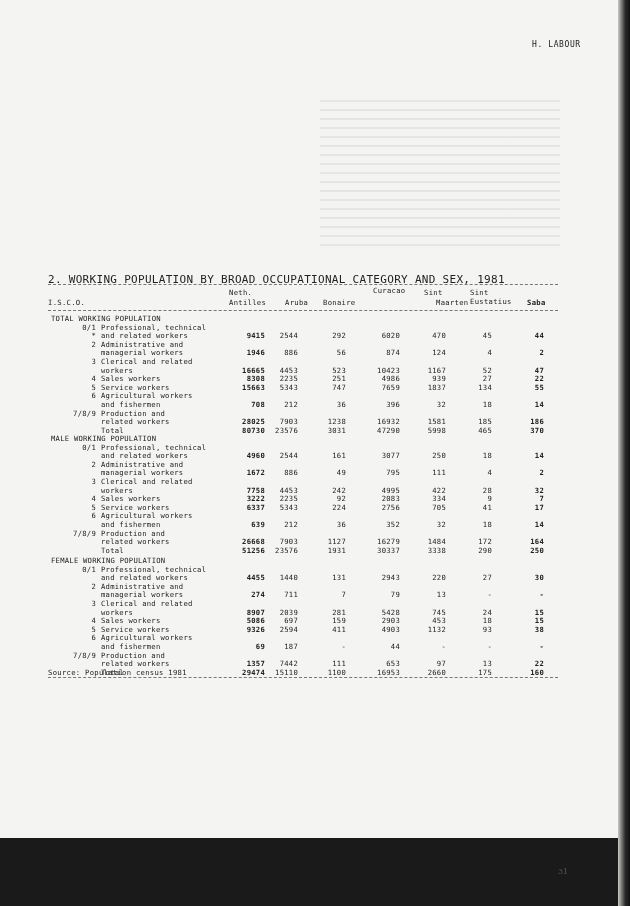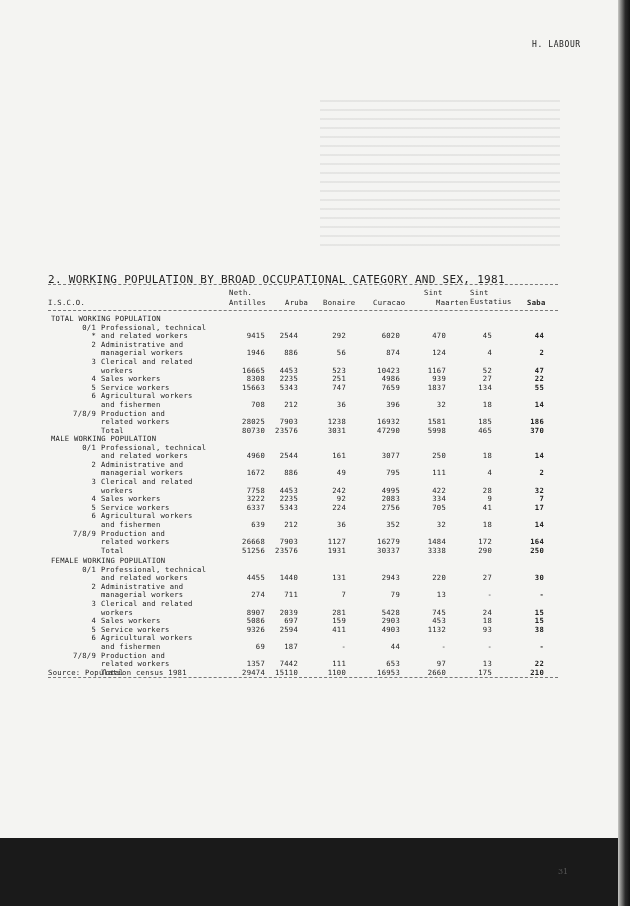--- a/index.html
+++ b/index.html
@@ -47,21 +47,21 @@
   .row .code {
     position: absolute; right: 522px; top: 0; text-align: right; white-space: nowrap;
   }
   .row .label {
     position: absolute; left: 101px; top: 0; white-space: nowrap;
   }
   .row.section .label { left: 51px; }
   .row .v {
     position: absolute; top: 0; text-align: right; white-space: nowrap; width: 50px;
   }
-  .v.c0 { left: 215px; }
+  .v.c0 { left: 215px; font-weight: bold; }
   .v.c1 { left: 248px; }
   .v.c2 { left: 296px; }
   .v.c3 { left: 350px; }
   .v.c4 { left: 396px; }
   .v.c5 { left: 442px; }
   .v.c6 { left: 494px; font-weight: bold; }
   .source {
     position: absolute; left: 48px; top: 668px;
     font-size: 7.2px; color: #222; letter-spacing: 0.3px;
   }
@@ -82,21 +82,21 @@
   <div class="table-title">2. WORKING POPULATION BY BROAD OCCUPATIONAL CATEGORY AND SEX, 1981</div>
 
   <div class="rule" style="top:284px"></div>
 
   <div>
     <div class="hdr" style="left:48px; top:298px;">I.S.C.O.</div>
     <div class="hdr" style="left:229px; top:288px;">Neth.</div>
     <div class="hdr" style="left:229px; top:298px;">Antilles</div>
     <div class="hdr" style="left:285px; top:298px;">Aruba</div>
     <div class="hdr" style="left:323px; top:298px;">Bonaire</div>
-    <div class="hdr" style="left:373px; top:298px;">Curacao</div>
+    <div class="hdr" style="left:373px; top:286px;">Curacao</div>
     <div class="hdr" style="left:424px; top:288px;">Sint</div>
     <div class="hdr" style="left:424px; top:298px;padding-left:12px;">Maarten</div>
     <div class="hdr" style="left:470px; top:288px;">Sint</div>
     <div class="hdr" style="left:470px; top:297px;">Eustatius</div>
     <div class="hdr" style="left:527px; top:298px; font-weight:bold;">Saba</div>
   </div>
 
   <div class="rule" style="top:310px"></div>
 
   <div id="table-body">
@@ -553,21 +553,21 @@
       </div>
       <div class="row" style="top: 667.8px;">
         <span class="code"></span>
         <span class="label">Total</span>
         <span class="v c0">29474</span>
         <span class="v c1">15110</span>
         <span class="v c2">1100</span>
         <span class="v c3">16953</span>
         <span class="v c4">2660</span>
         <span class="v c5">175</span>
-        <span class="v c6">210</span>
+        <span class="v c6">160</span>
       </div>
     </div>
 
   <div class="rule" style="top:677px"></div>
 
   <div class="source">Source: Population census 1981</div>
 
   <div class="page-number">31</div>
 </div>
 <div class="edge"></div>

